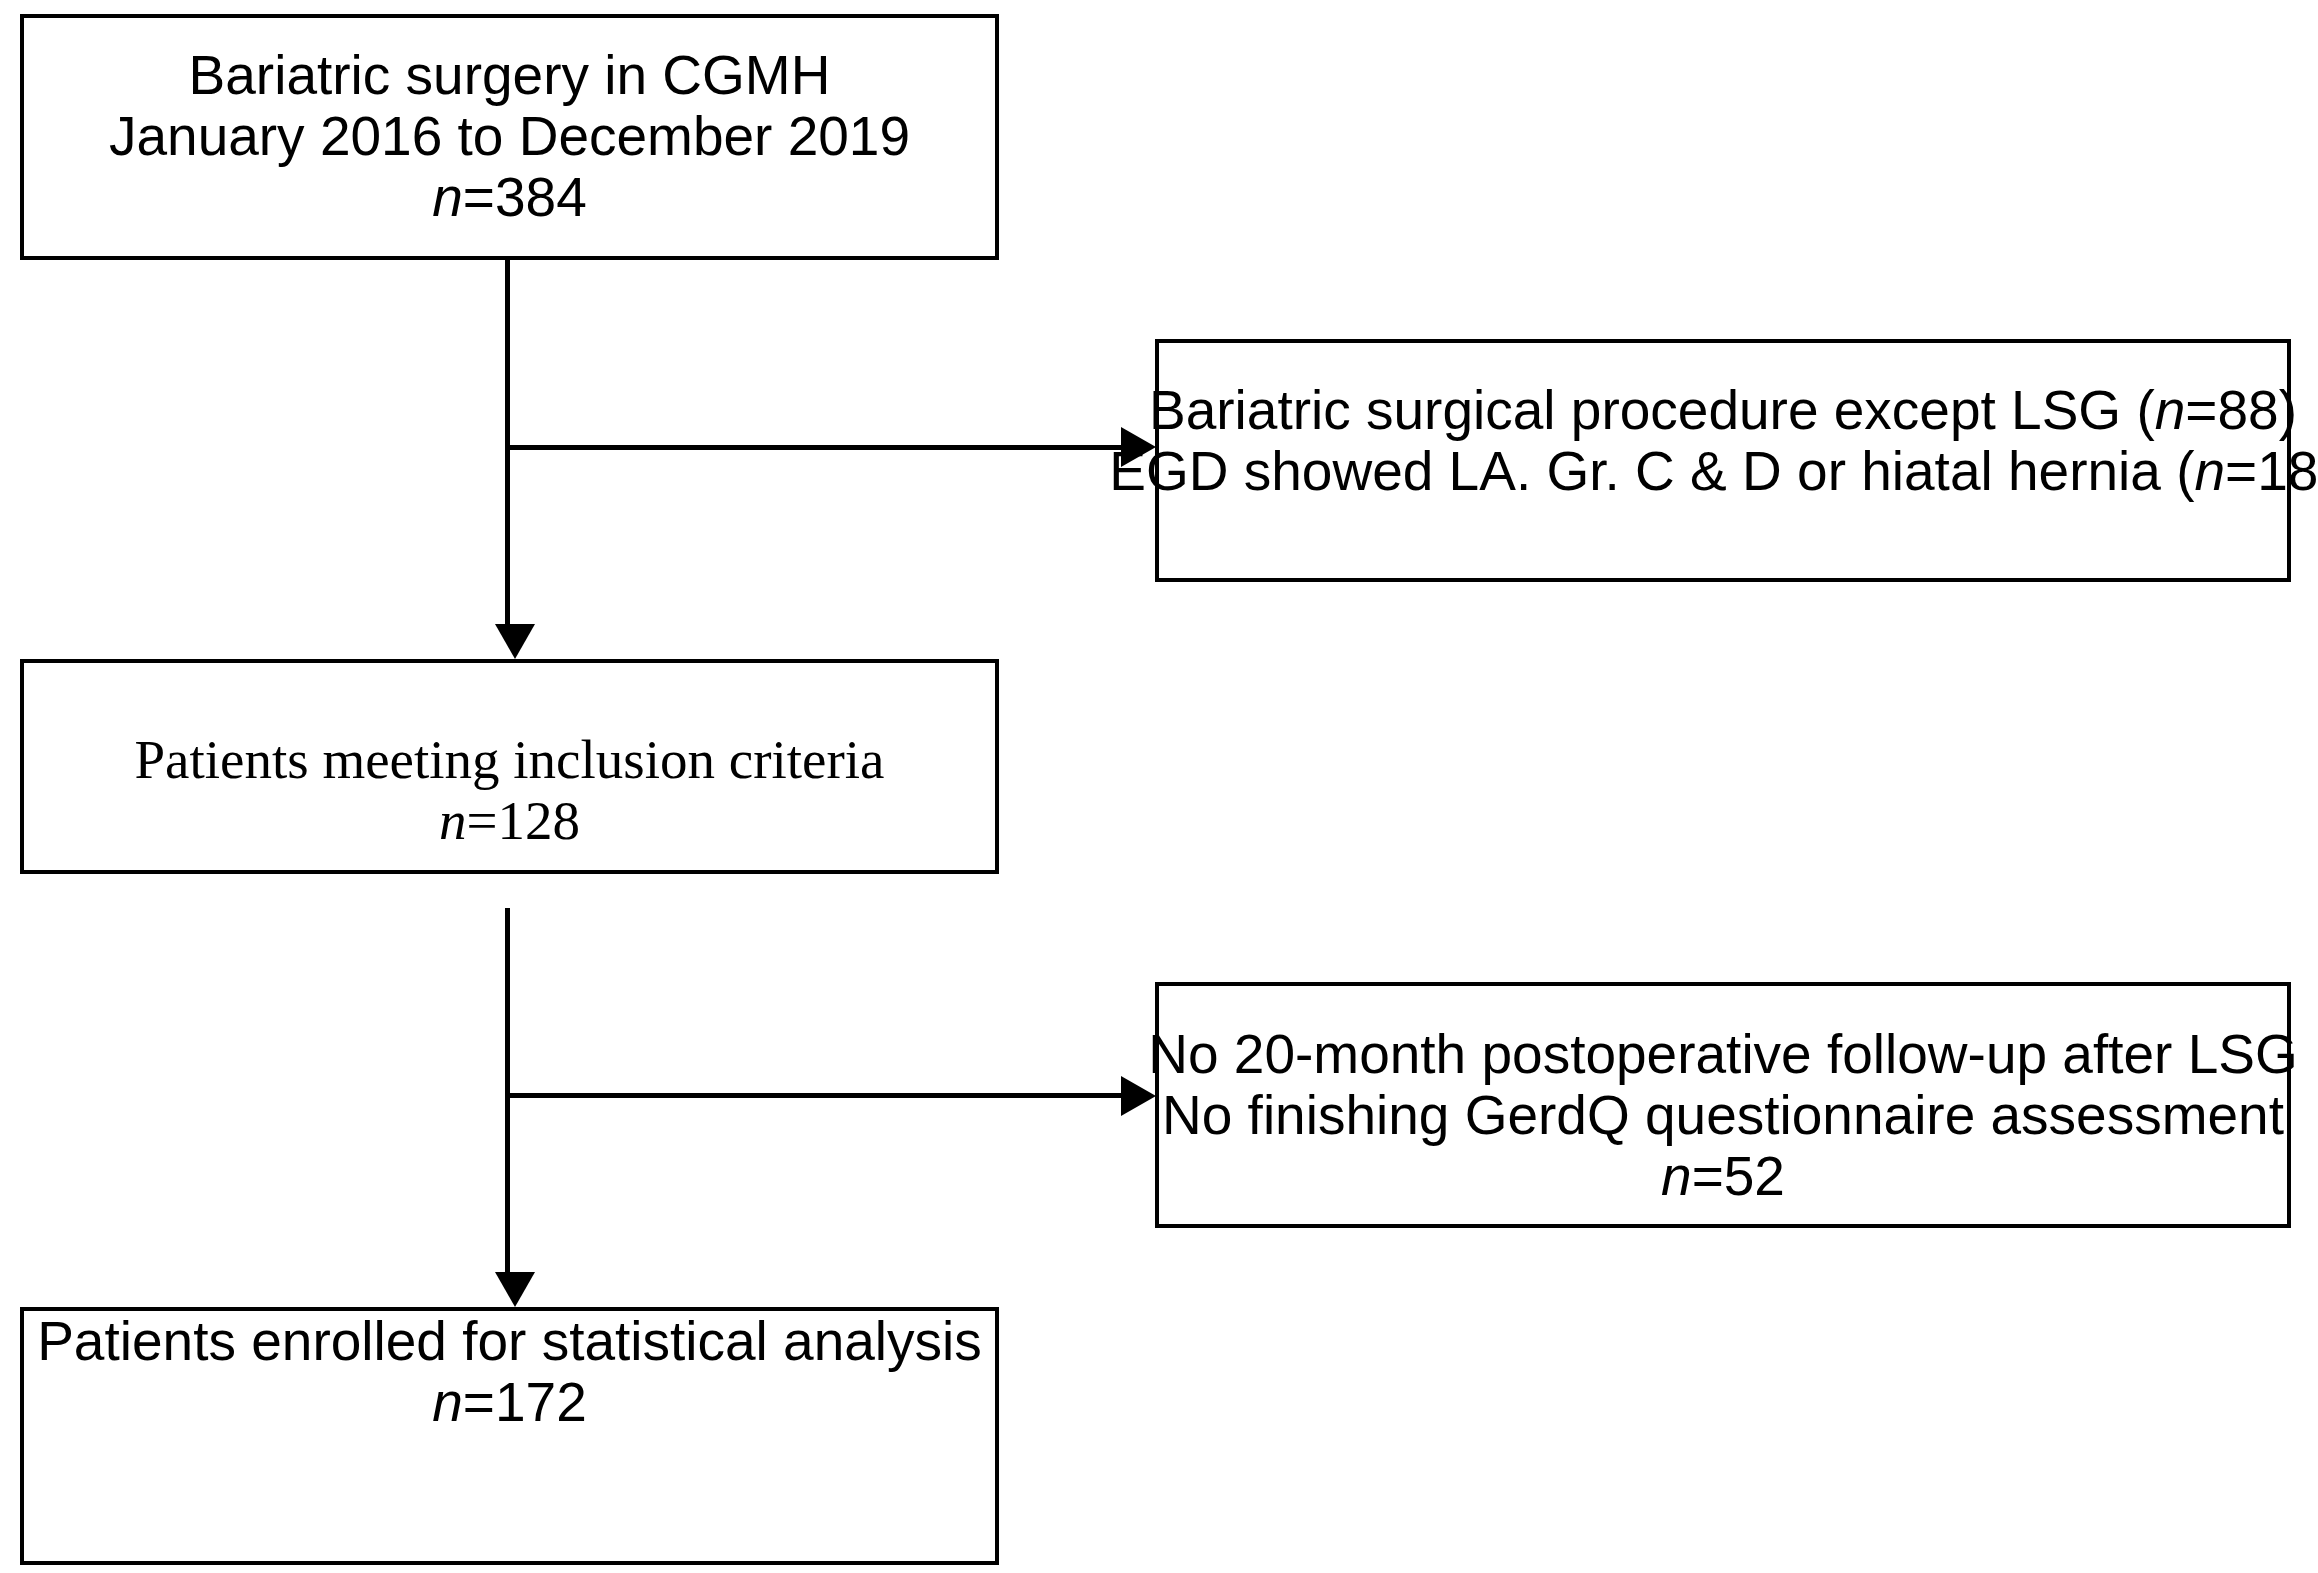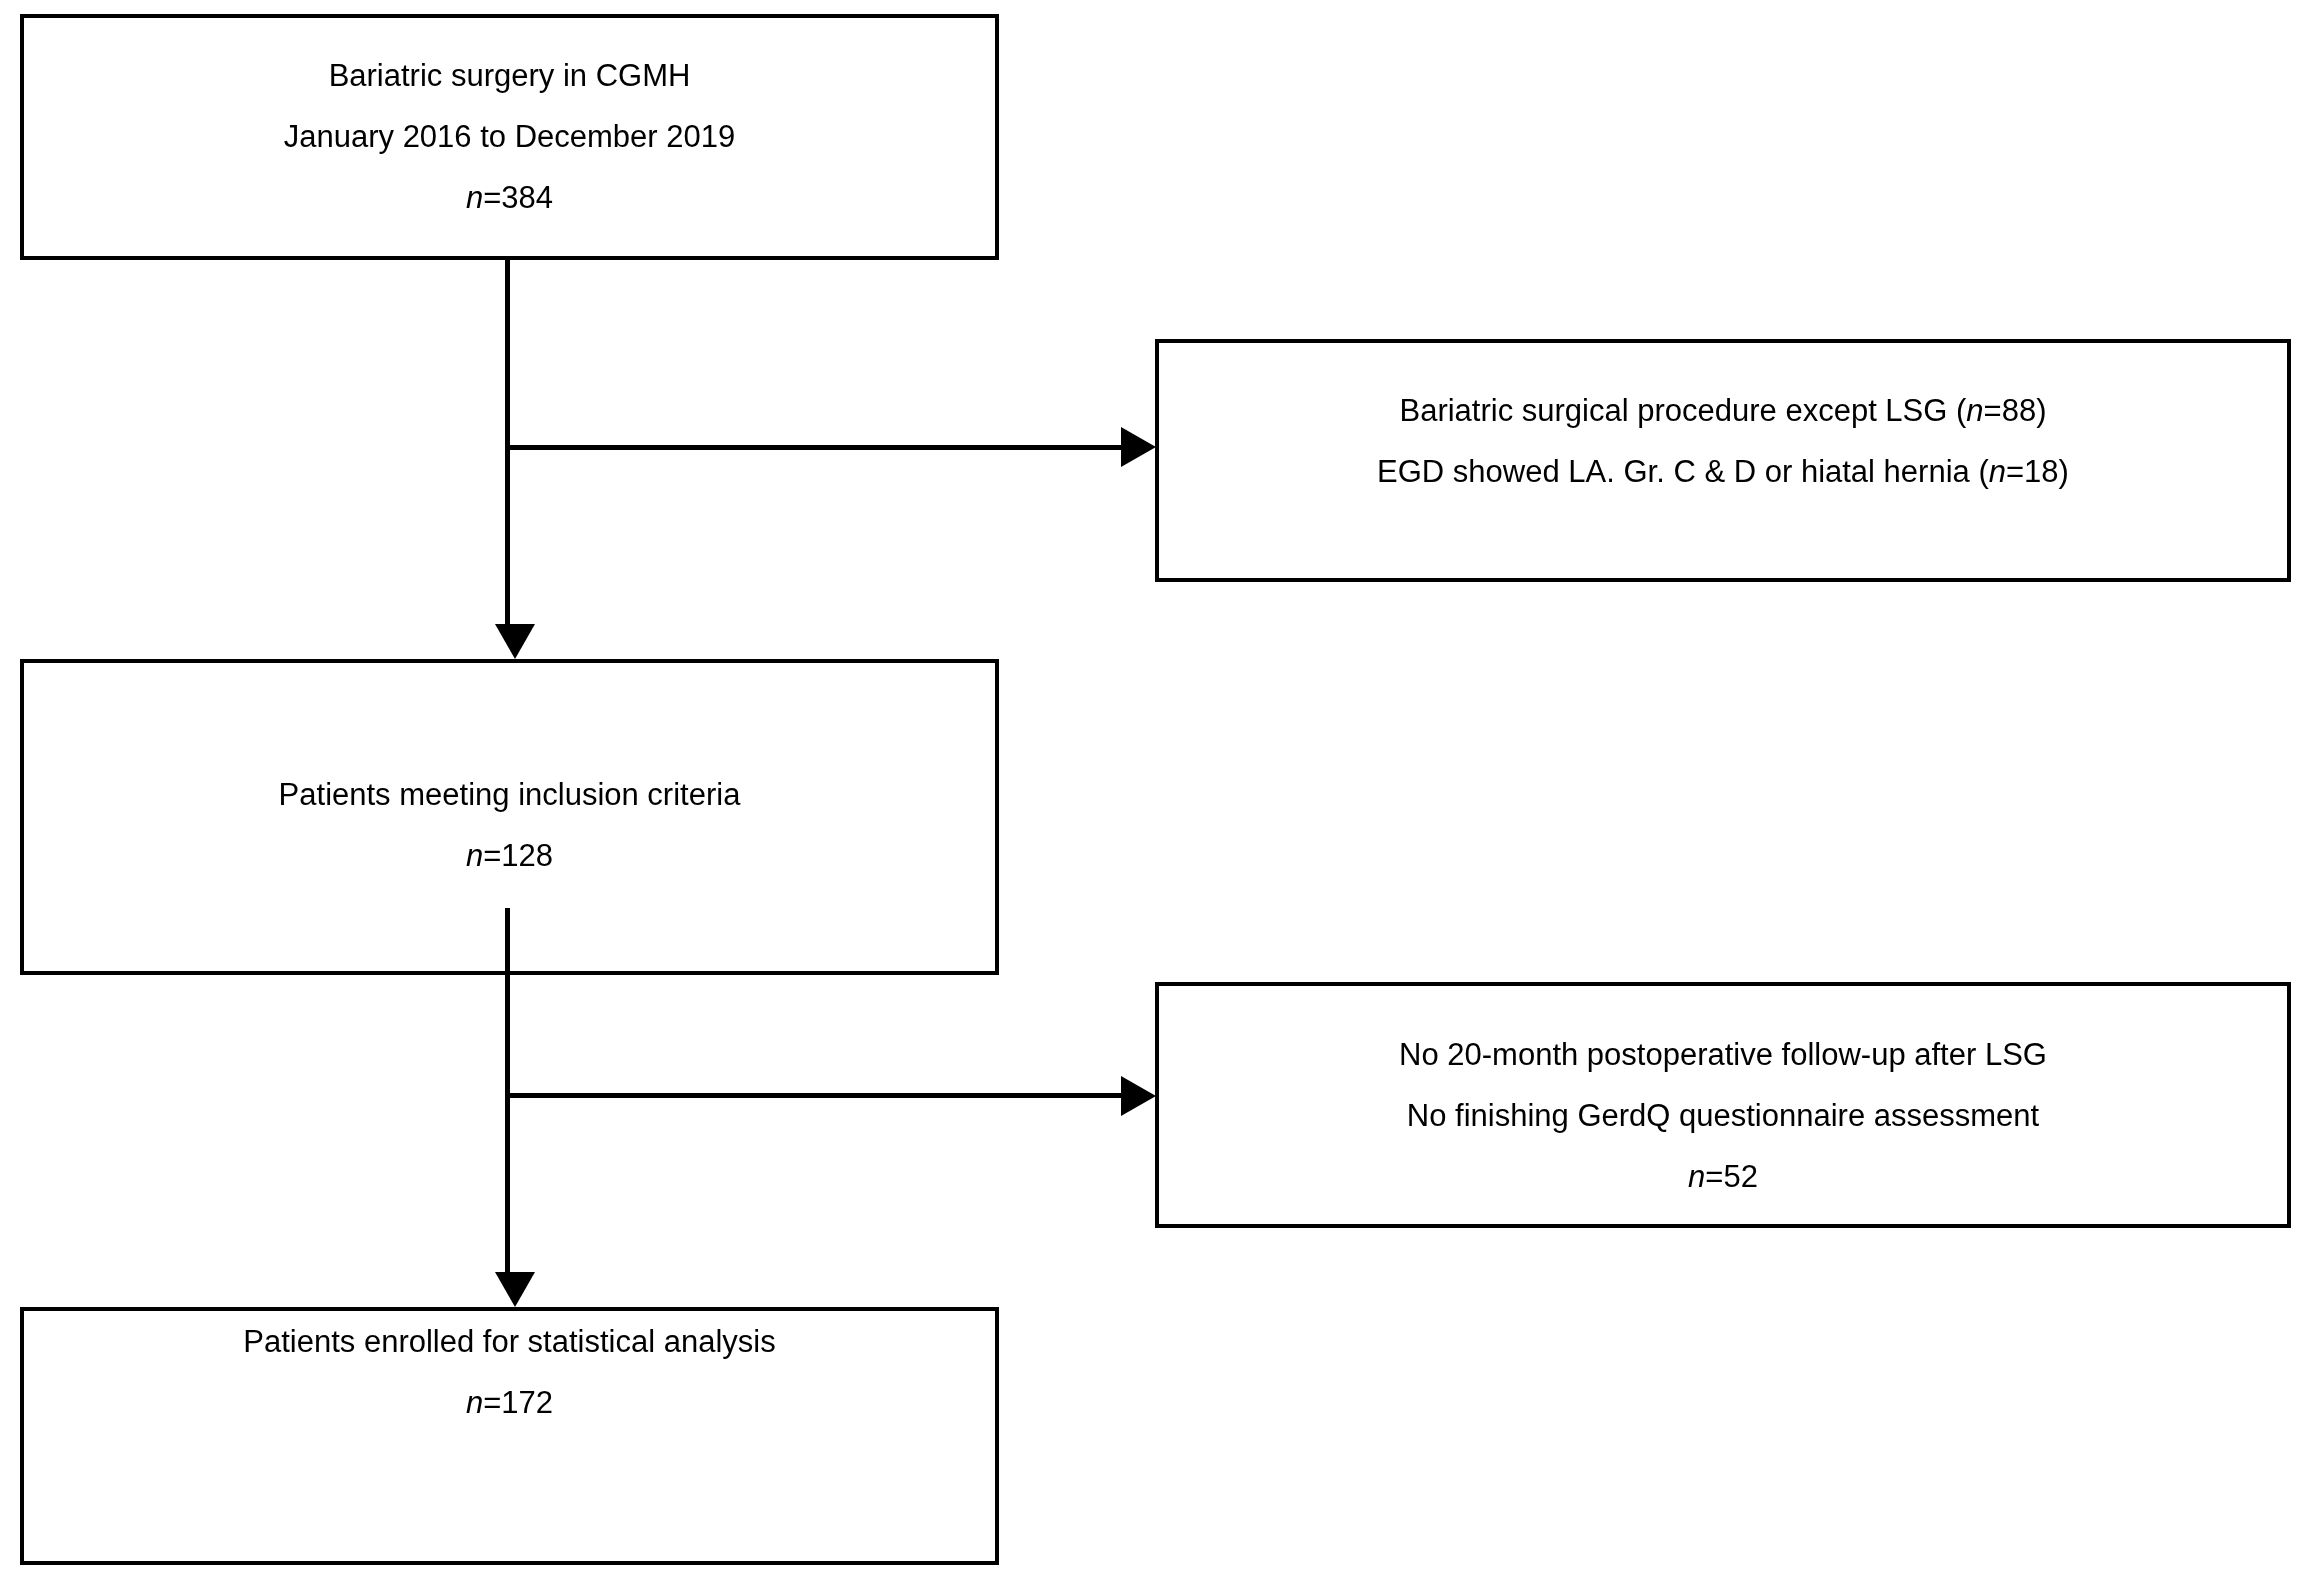--- a/index.html
+++ b/index.html
@@ -25,35 +25,35 @@
     position: absolute;
     box-sizing: border-box;
     border: 4.6px solid #000000;
     background: #ffffff;
     display: flex;
     flex-direction: column;
     align-items: center;
   }
 
   .box-line {
-    font-size: 31px;
+    font-size: 55px;
     line-height: 61px;
     white-space: nowrap;
     letter-spacing: 0px;
     text-align: left;
     color: #000000;
   }
 
   .box-line em {
     font-style: italic;
   }
 
   
   #box-enrollment   { left: 20px;   top: 13.8px;   width: 979px; height: 246px;  padding-top: 27.5px; }
-  #box-inclusion    { left: 20px;   top: 659px;  width: 979px; height: 316px;  padding-top: 101px; }
+  #box-inclusion    { left: 20px;   top: 659px;  width: 979px; height: 215px;  padding-top: 66px; font-family: Liberation Serif, serif; }
   #box-enrolled     { left: 20px;   top: 1307px; width: 979px; height: 258px;  }
   #box-exclusion-1  { left: 1155px; top: 339px;  width: 1136px; height: 243px;  padding-top: 37px; }
   #box-exclusion-2  { left: 1155px; top: 982px; width: 1136px; height: 246px;  padding-top: 38px; }
 
   
   .vline {
     position: absolute;
     width: 4.6px;
     background: #000000;
   }

